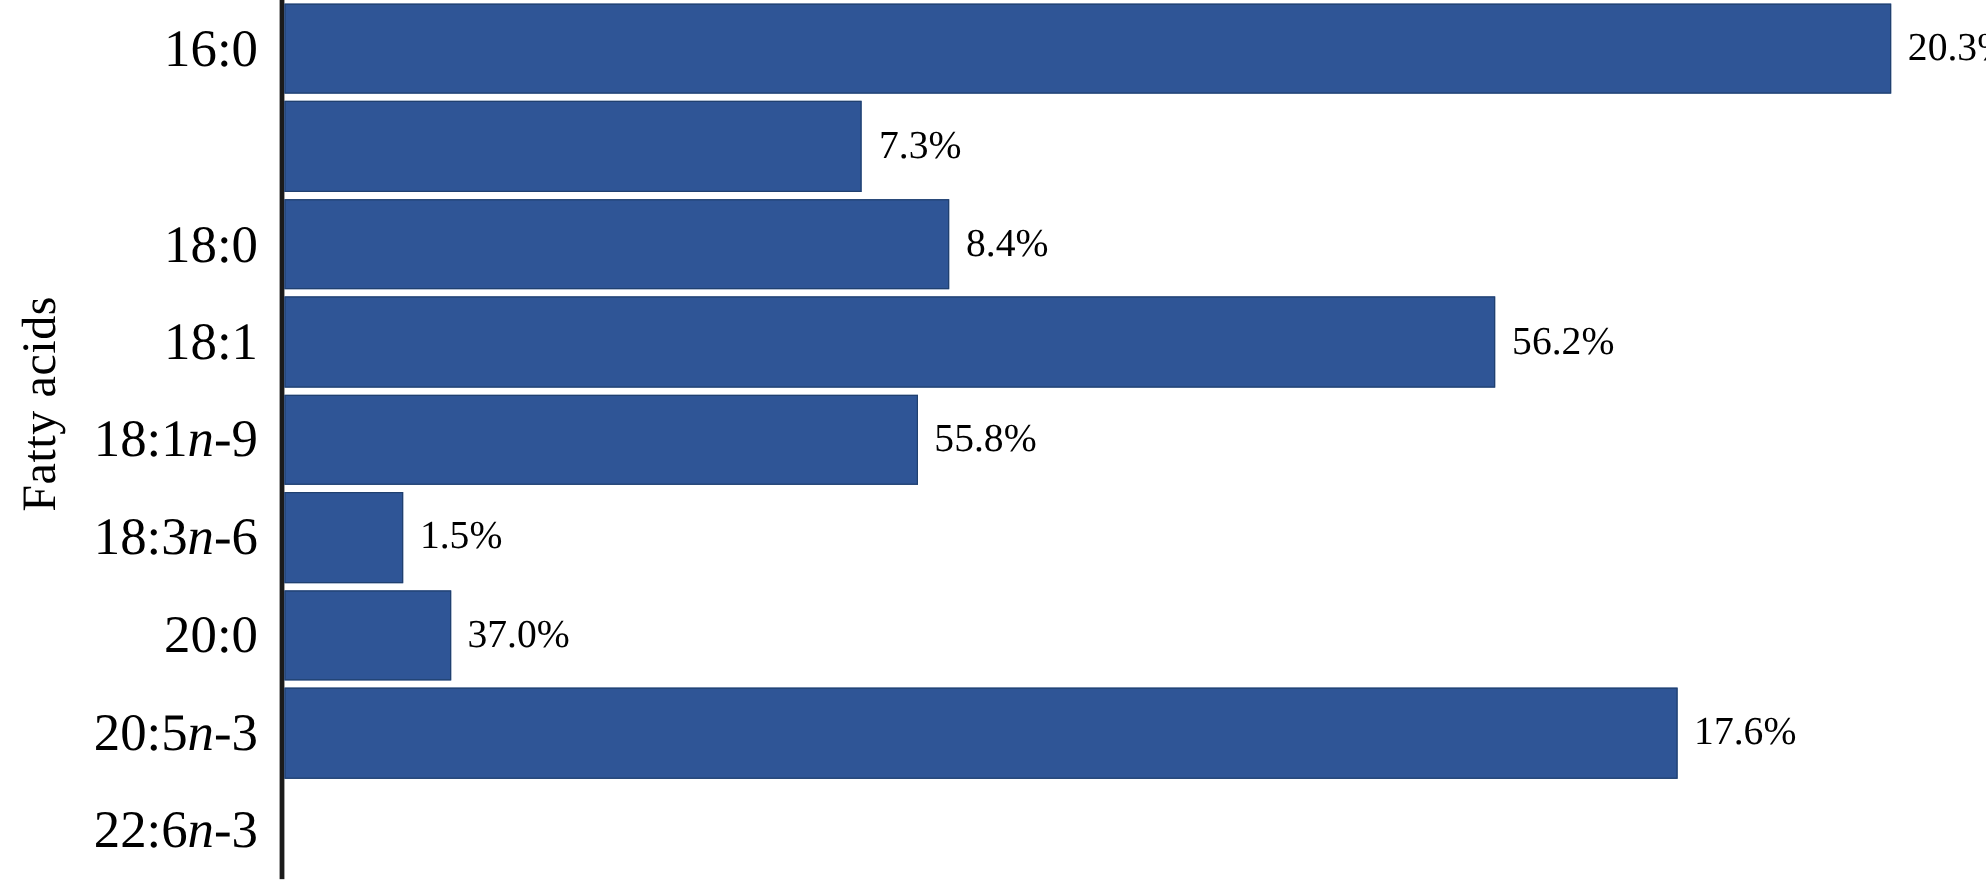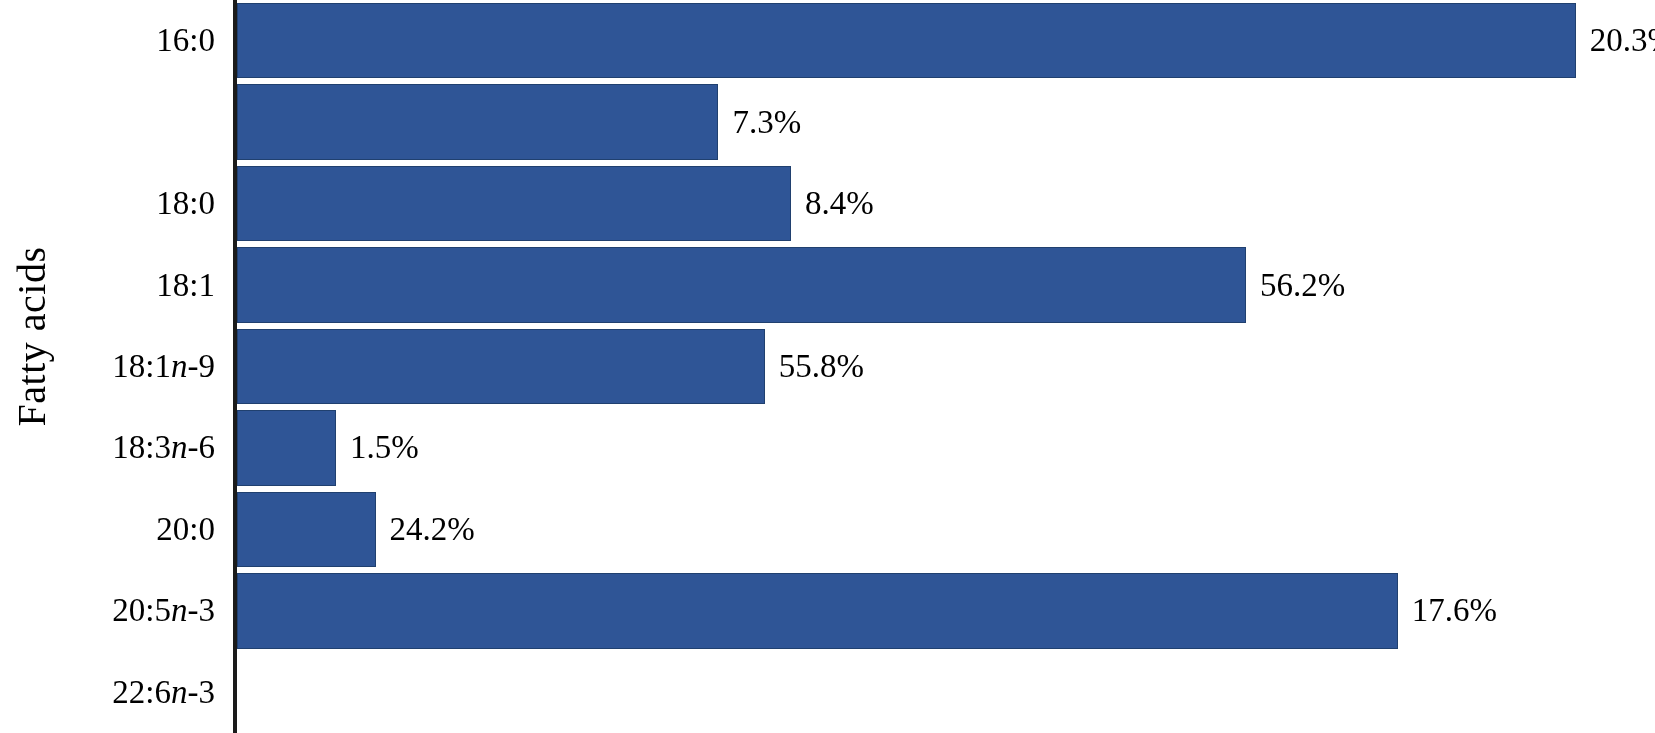--- a/index.html
+++ b/index.html
@@ -75,21 +75,21 @@
     position: relative;
     display: flex;
     align-items: center;
   }
 
   .cat-label {
     position: absolute;
     left: 0px;
     width: 215px;
     text-align: right;
-    font-size: 33px;
+    font-size: 44px;
     line-height: 1;
     color: #000000;
     white-space: nowrap;
   }
   .cat-label i {
     font-style: italic;
   }
 
   .bar-track {
     position: absolute;
@@ -168,21 +168,21 @@
           <div class="cat-label">18:3<i>n</i>-6</div>
           <div class="bar-track">
             <div class="bar" style="width: 98.9302px; background: rgb(47, 85, 150); border-color: rgb(32, 64, 111);"></div>
             <div class="bar-value">1.5%</div>
           </div>
         </div>
         <div class="bar-row">
           <div class="cat-label">20:0</div>
           <div class="bar-track">
             <div class="bar" style="width: 138.502px; background: rgb(47, 85, 150); border-color: rgb(32, 64, 111);"></div>
-            <div class="bar-value">24.2%</div>
+            <div class="bar-value">37.0%</div>
           </div>
         </div>
         <div class="bar-row">
           <div class="cat-label">20:5<i>n</i>-3</div>
           <div class="bar-track">
             <div class="bar" style="width: 1160.78px; background: rgb(47, 85, 150); border-color: rgb(32, 64, 111);"></div>
             <div class="bar-value">17.6%</div>
           </div>
         </div>
         <div class="bar-row">

